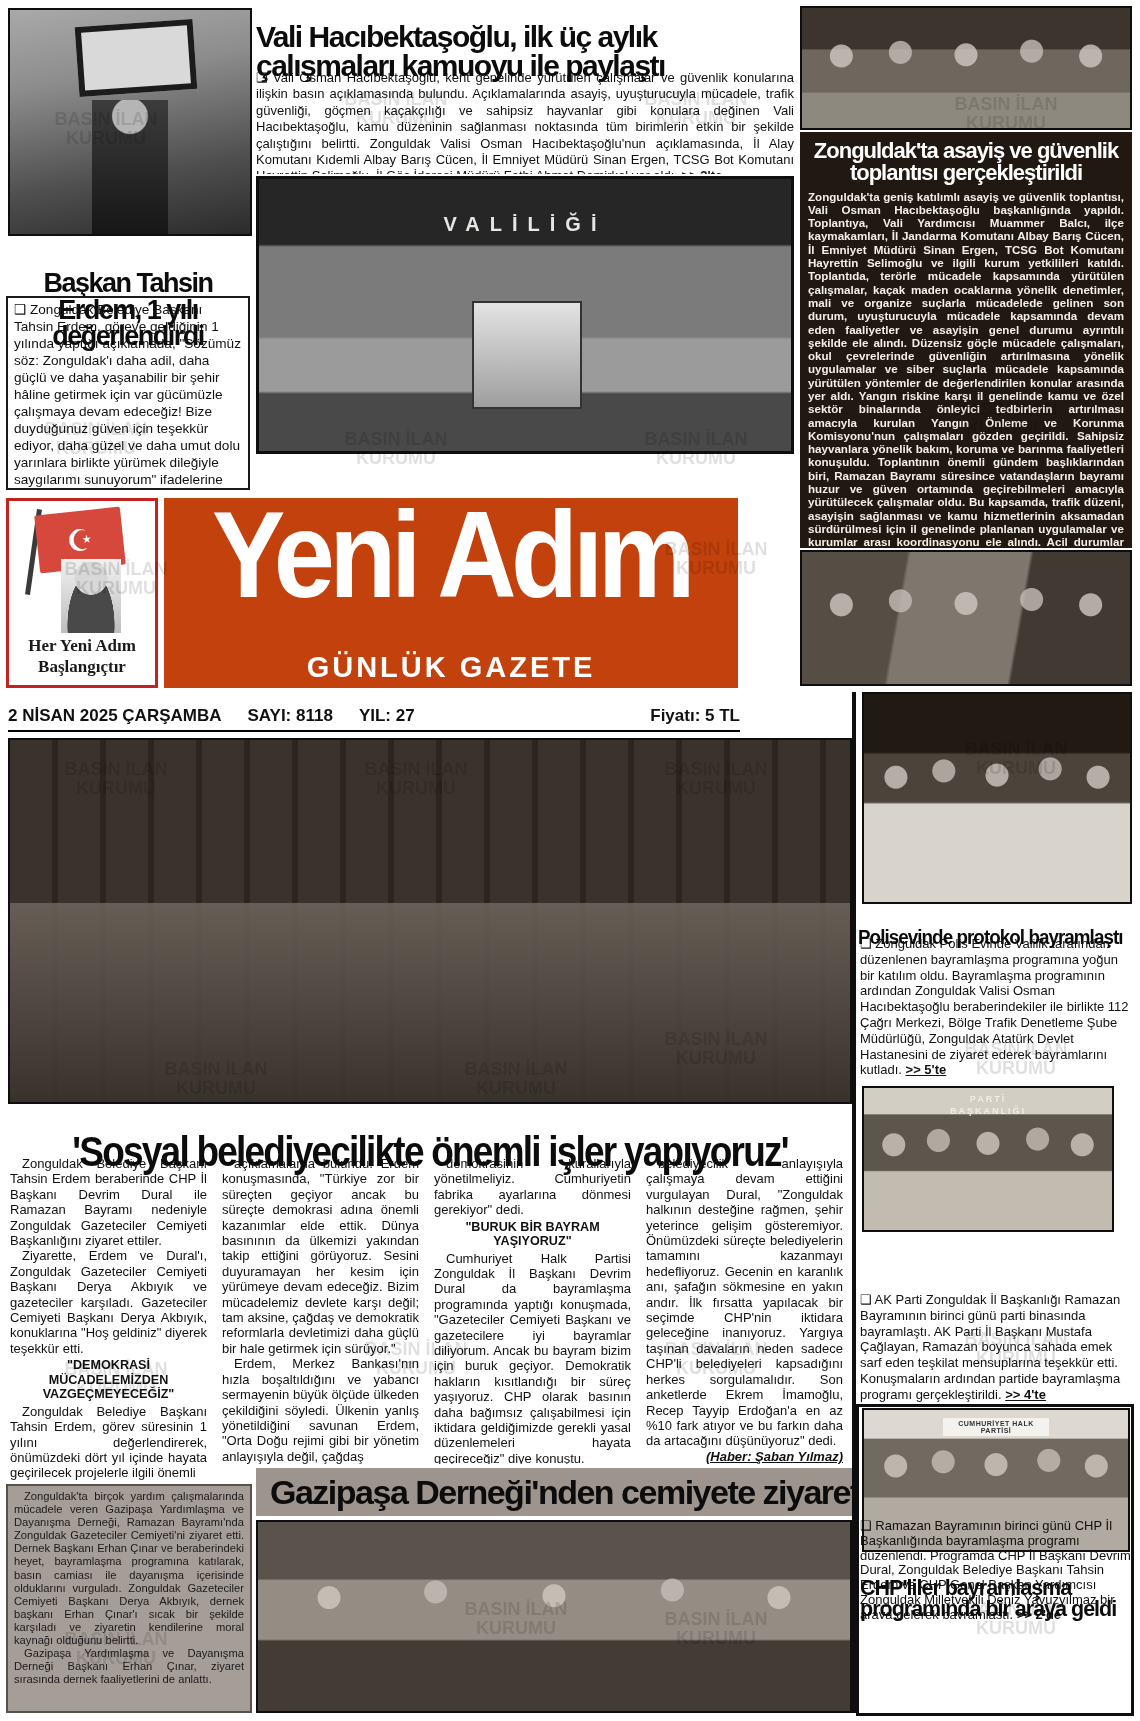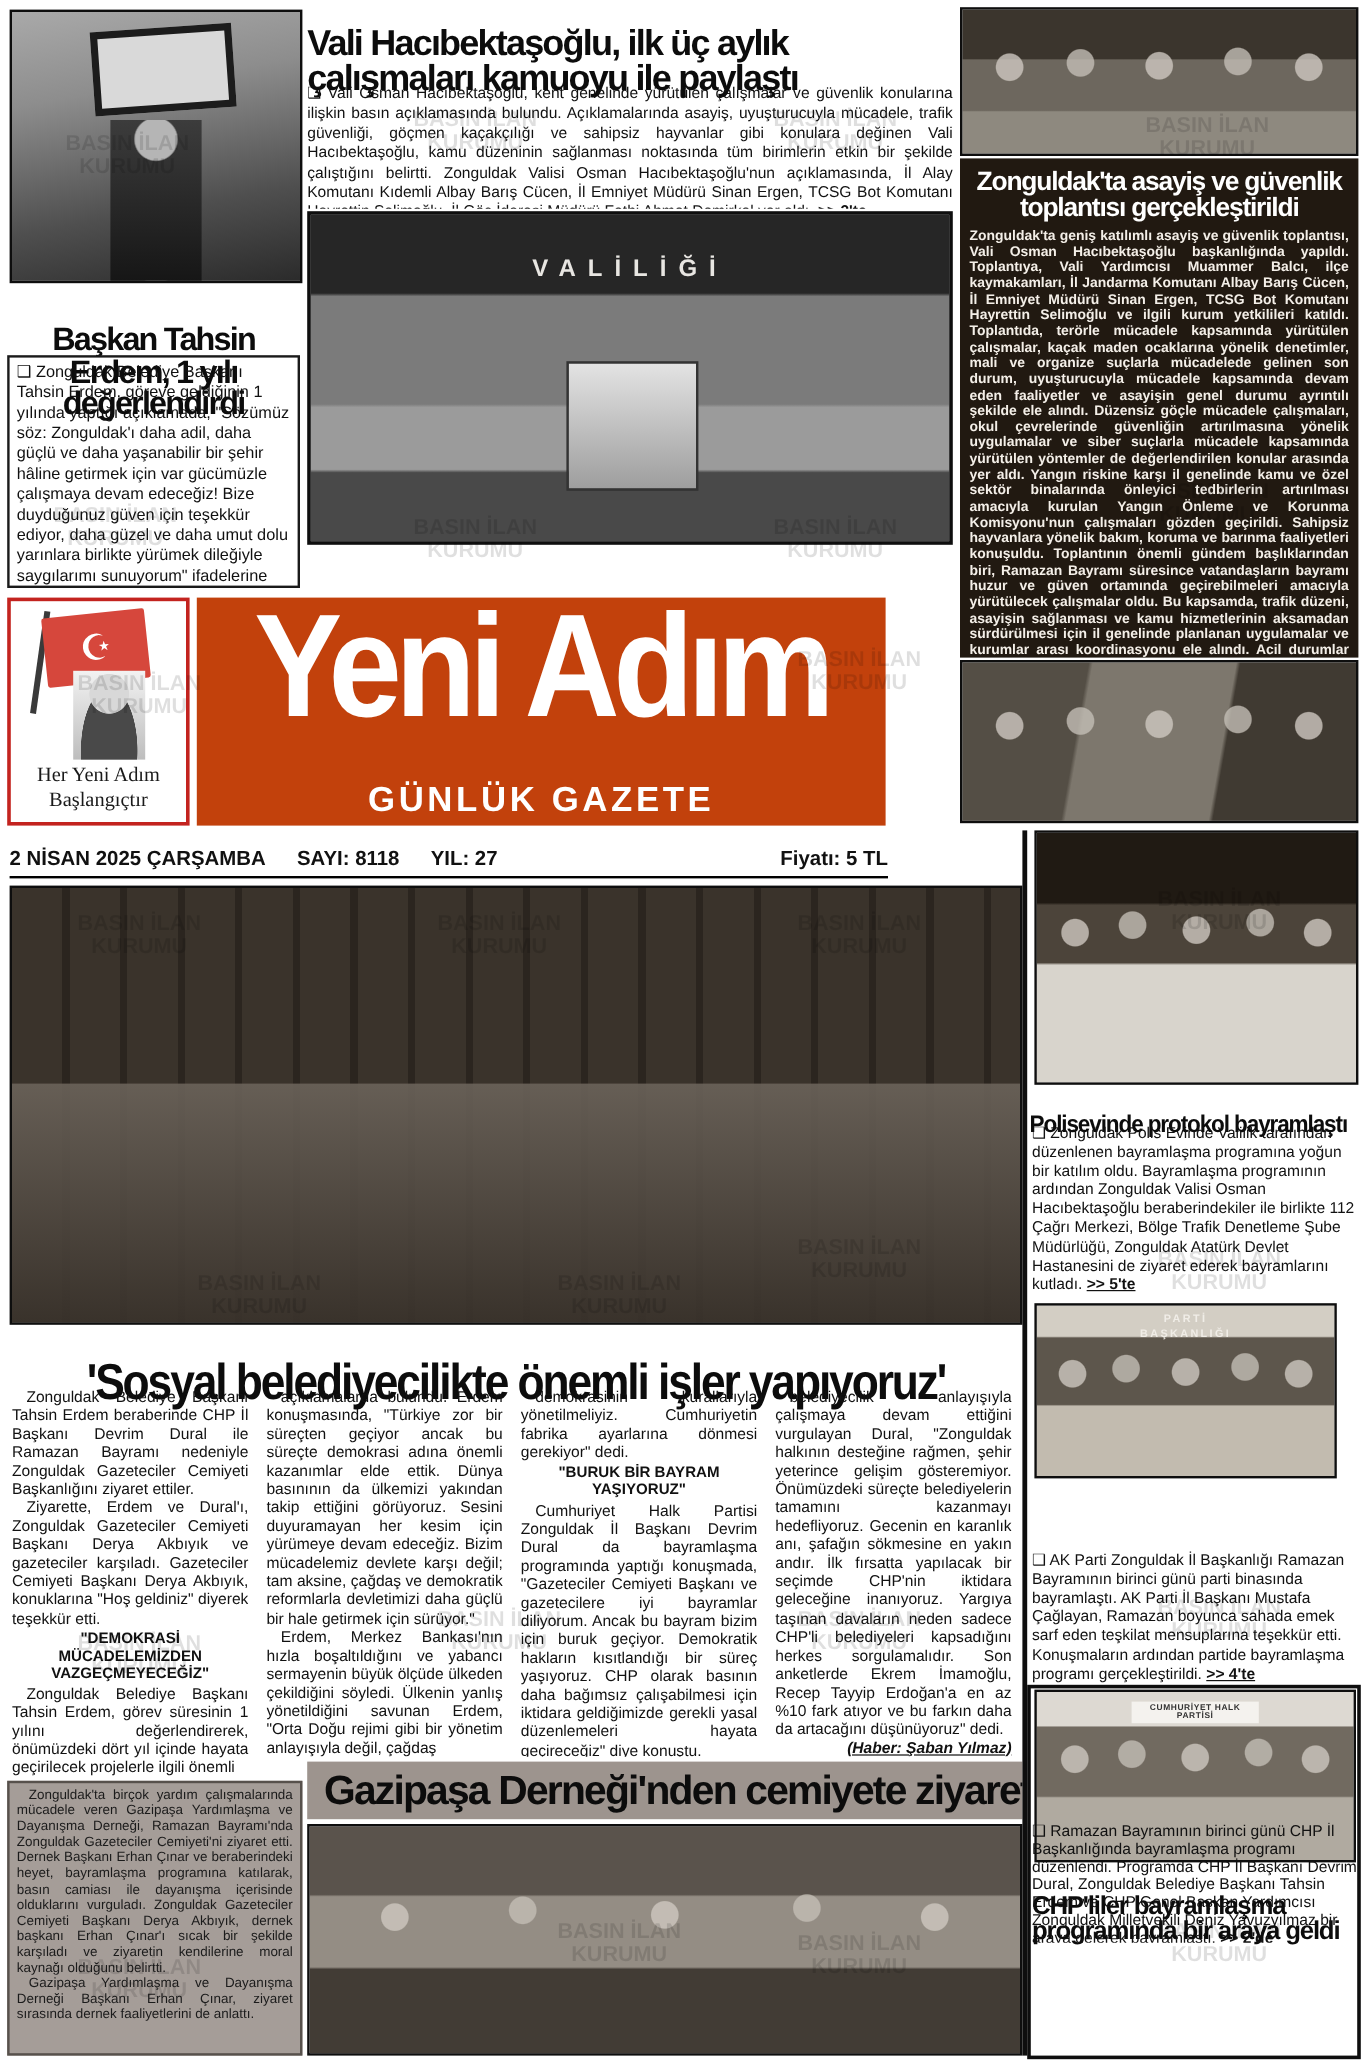--- a/index.html
+++ b/index.html
@@ -83,21 +83,21 @@
   .flag{position:absolute;left:28px;top:10px;width:86px;height:58px;background:#d6473c;
       transform:rotate(-6deg);border-radius:2px;display:flex;align-items:center;
       justify-content:center;color:#fff;font-size:30px;}
   .pole{position:absolute;left:22px;top:8px;width:5px;height:86px;background:#3a3a3a;
       transform:rotate(8deg);}
   .bust{position:absolute;left:52px;top:58px;width:60px;height:74px;
       background:radial-gradient(circle at 50% 26%,#d8d8d8 0 26%,transparent 27%),
                  radial-gradient(ellipse at 50% 90%,#494949 0 55%,transparent 56%),
                  linear-gradient(#f2f2f2,#bdbdbd);}
   .slogan{position:absolute;left:0;bottom:8px;width:100%;text-align:center;
-      font-family:"Liberation Serif",serif;font-weight:400;font-size:17px;line-height:1.2;color:#1a1a1a;}
+      font-family:"Liberation Serif",serif;font-weight:700;font-size:17px;line-height:1.2;color:#1a1a1a;}
   .masthead{left:164px;top:498px;width:574px;height:190px;background:#c2410c;overflow:hidden;}
   .mast-title{position:absolute;left:0;top:-14px;width:100%;text-align:center;color:#fff;
       font-size:122px;font-weight:800;letter-spacing:-6px;line-height:1.18;
       transform:scaleX(.9);transform-origin:center;}
   .mast-sub{position:absolute;left:0;bottom:4px;width:100%;text-align:center;color:#fff;
       font-size:29px;font-weight:800;letter-spacing:3px;}
   
   .wm{position:absolute;width:112px;color:#000;opacity:.12;font-weight:800;font-size:18px;
       line-height:1.05;pointer-events:none;text-align:center;}
   #wm-layer{position:absolute;inset:0;z-index:40;pointer-events:none;}

